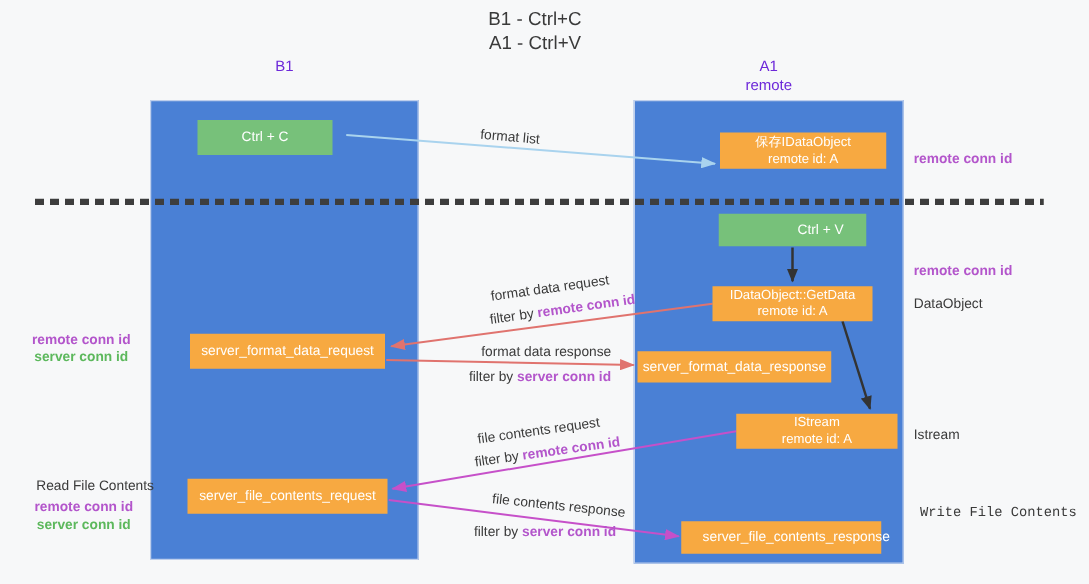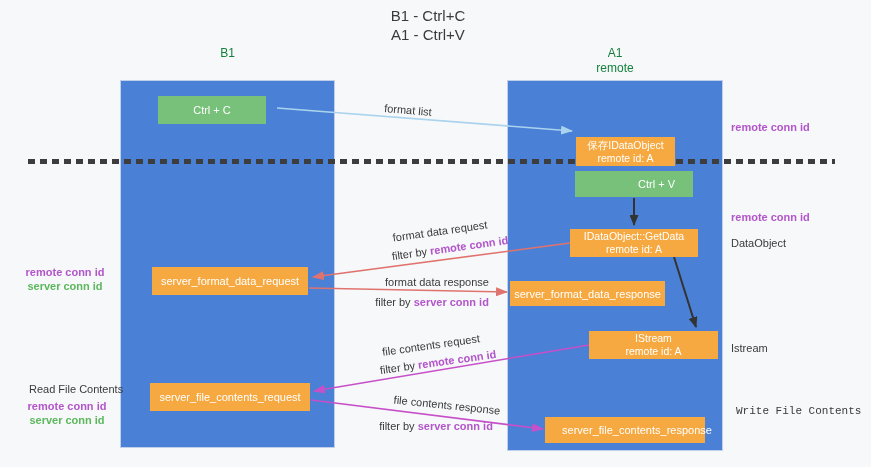--- a/index.html
+++ b/index.html
@@ -26,21 +26,21 @@
     position:absolute;left:0;top:6;width:856px;top:6px;text-align:center;
     font-size:15px;line-height:19px;color:#3a3a3a;
   }
   .lane{
     position:absolute;background:var(--lane);
     border:1px solid var(--lane-border);box-sizing:border-box;
   }
   .lane-left{left:120px;top:80px;width:215px;height:368px;}
   .lane-right{left:507px;top:80px;width:216px;height:371px;}
   .lane-header{
-    position:absolute;top:46px;text-align:center;font-size:12px;line-height:15px;color:#15803d;
+    position:absolute;top:46px;text-align:center;font-size:12px;line-height:15px;color:#6d28d9;
   }
   .lane-header.left{left:120px;width:215px;}
   .lane-header.right{left:507px;width:216px;}
   .dashline{
     position:absolute;left:28px;top:159px;width:807px;height:5px;
     background:repeating-linear-gradient(90deg,#3d3d3d 0 7px,transparent 7px 12px);
   }
   svg.arrows{position:absolute;left:0;top:0;pointer-events:none;}
   .node{
     position:absolute;display:flex;flex-direction:column;align-items:center;justify-content:center;
@@ -103,21 +103,21 @@
     <line x1="309" y1="288" x2="507" y2="292" stroke="#e0736e" stroke-width="1.6" marker-end="url(#m-salmon)"></line>
     <line x1="674" y1="257" x2="696" y2="327" stroke="#333333" stroke-width="2" marker-end="url(#m-black)"></line>
     <line x1="589" y1="345" x2="314" y2="391" stroke="#c650c9" stroke-width="1.6" marker-end="url(#m-magenta)"></line>
     <line x1="311" y1="400" x2="543" y2="429" stroke="#c650c9" stroke-width="1.6" marker-end="url(#m-magenta)"></line>
   </svg>
 
   <div class="node green" style="left:158px;top:96px;width:108px;height:28px;">
     <span>Ctrl + C</span>
   </div>
 
-  <div class="node orange twoline" style="left:576px;top:137px;width:99px;height:29px;">
+  <div class="node orange twoline" style="left:576px;top:106px;width:133px;height:29px;">
     <span>保存IDataObject</span>
     <span>remote id: A</span>
   </div>
 
   <div class="node green" style="left:575px;top:171px;width:118px;height:26px;padding-left:45px;">
     <span>Ctrl + V</span>
   </div>
 
   <div class="node orange twoline" style="left:570px;top:229px;width:128px;height:28px;">
     <span>IDataObject::GetData</span>

